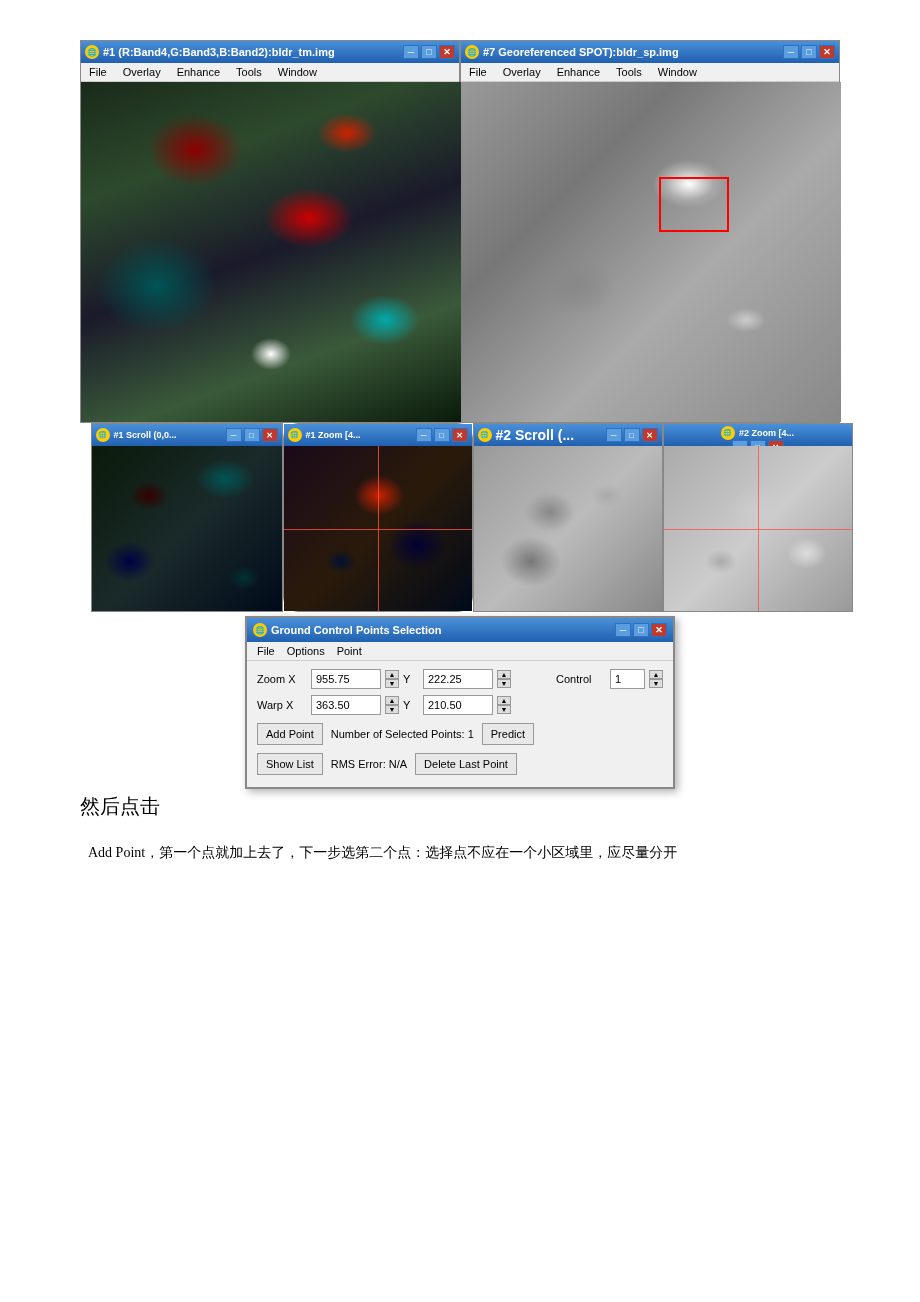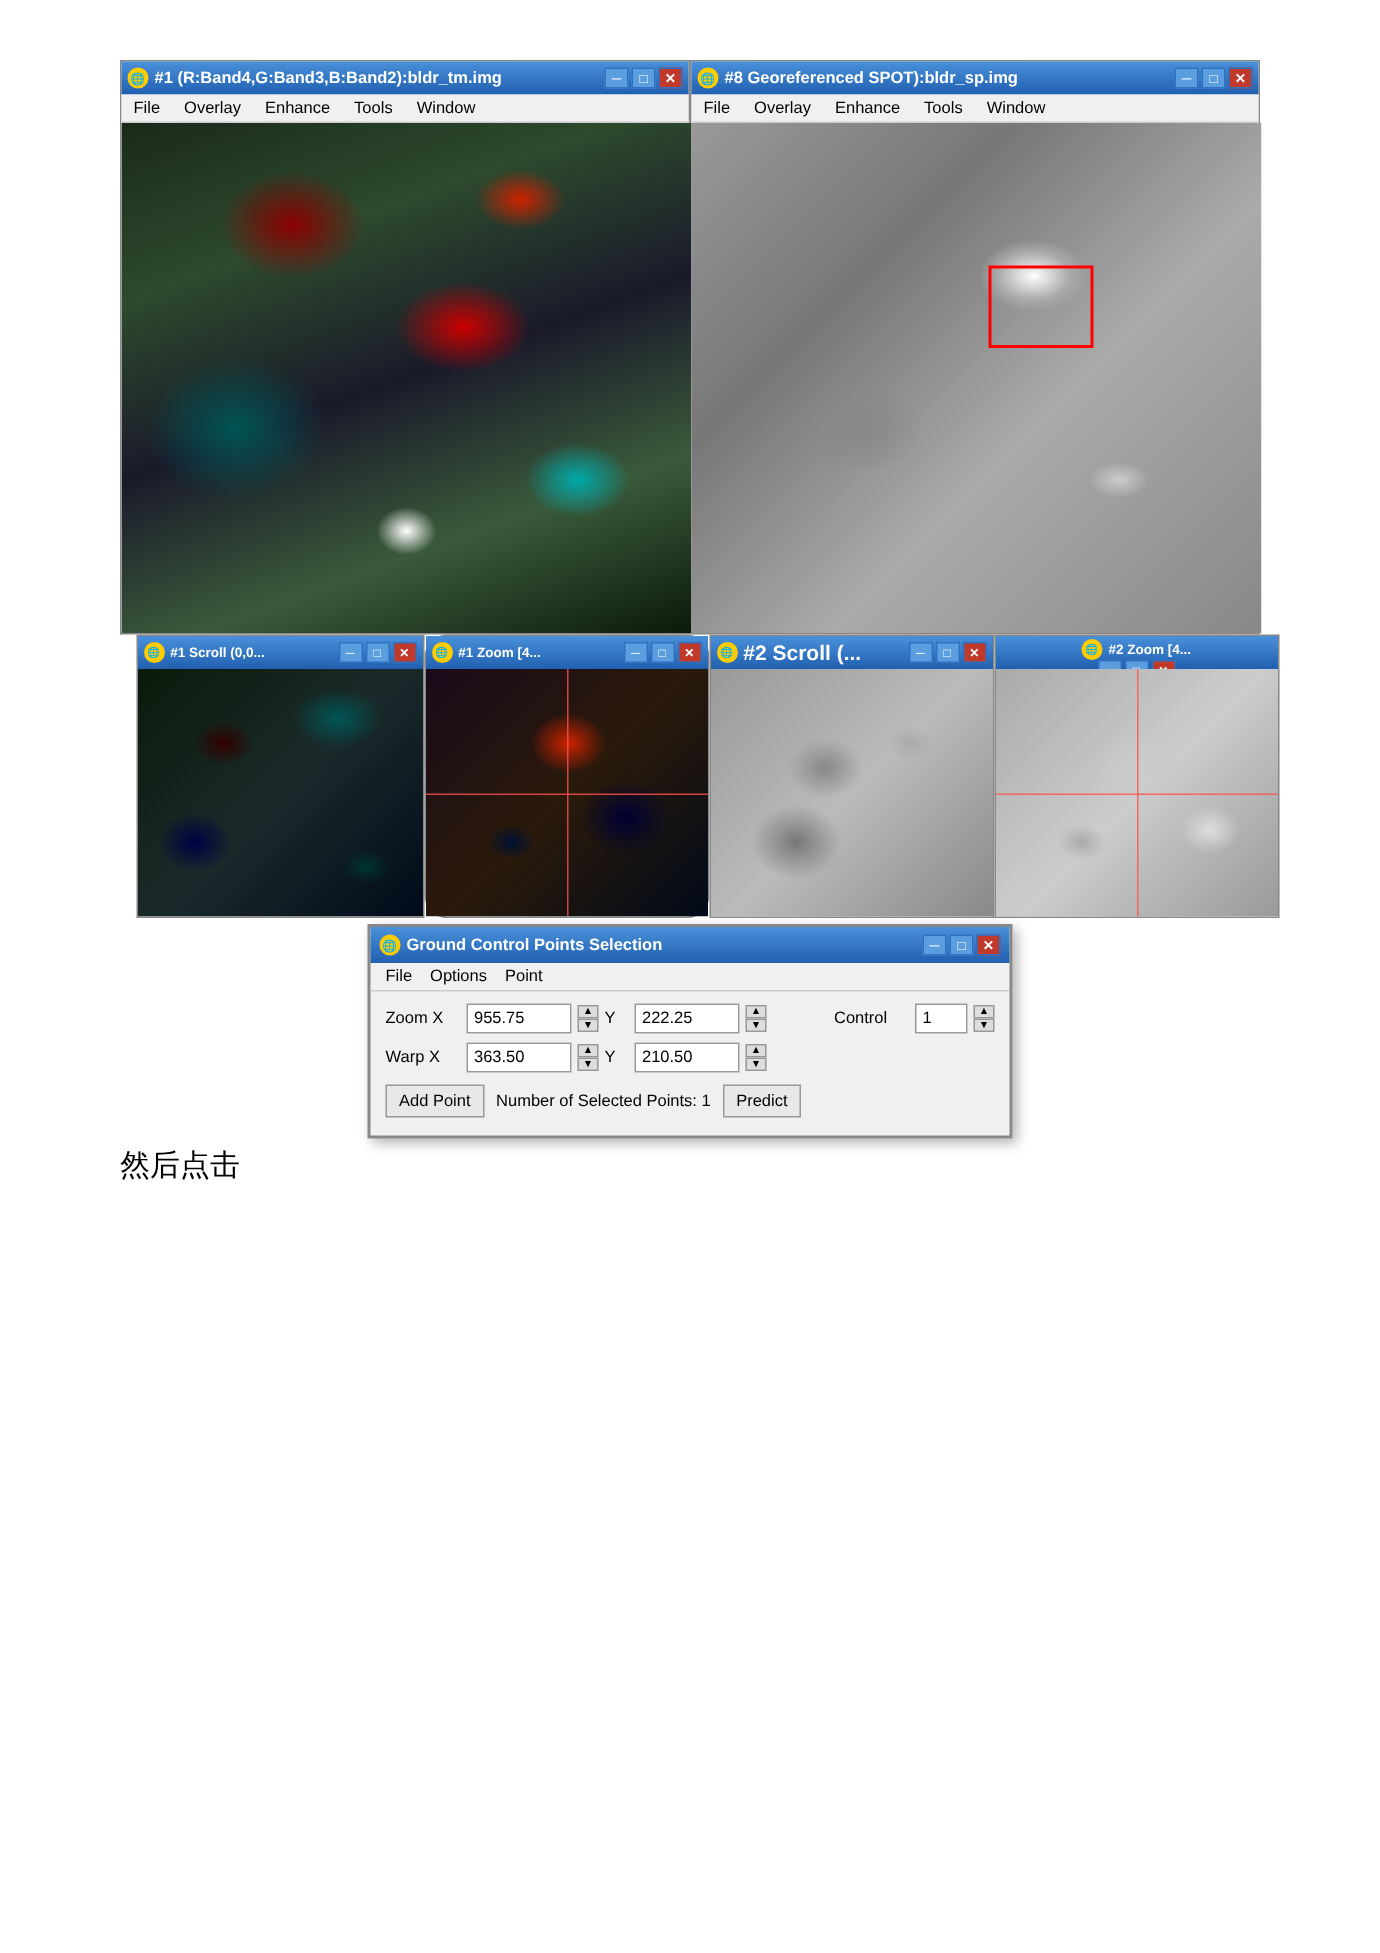--- a/index.html
+++ b/index.html
@@ -352,21 +352,21 @@
           <div class="img-left-sim">
             
           </div>
         </div>
       </div>
 
       <div class="window main-image-window">
         <div class="window-titlebar">
           <div class="window-titlebar-left">
             <div class="window-icon">🌐</div>
-            <span>#8 Georeferenced SPOT):bldr_sp.img</span>
+            <span>#7 Georeferenced SPOT):bldr_sp.img</span>
           </div>
           <div class="window-controls">
             <div class="win-btn">─</div>
             <div class="win-btn">□</div>
             <div class="win-btn close">✕</div>
           </div>
         </div>
         <div class="window-menubar">
           <span class="menu-item">File</span>
           <span class="menu-item">Overlay</span>
@@ -522,24 +522,32 @@
               <div class="spinner-btn">▼</div>
             </div>
           </div>
 
           <div class="button-row">
             <button class="dialog-btn">Add Point</button>
             <span class="status-text">Number of Selected Points: 1</span>
             <button class="dialog-btn">Predict</button>
           </div>
 
+          <div class="button-row">
+            <button class="dialog-btn">Show List</button>
+            <span class="status-text">RMS Error: N/A</span>
+            <button class="dialog-btn">Delete Last Point</button>
+          </div>
         </div>
       </div>
     </div>
 
     <div style="display:flex;width:760px;margin-top:4px;">
       <span style="margin-left:0;font-family:'SimSun','MS Song',serif;font-size:20px;">然后点击</span>
     </div>
 
   </div>
 
+  <div class="instruction-text">
+    <span>Add Point，第一个点就加上去了，下一步选第二个点：选择点不应在一个小区域里，应尽量分开</span>
+  </div>
 
 </div>
 
 </body></html>

